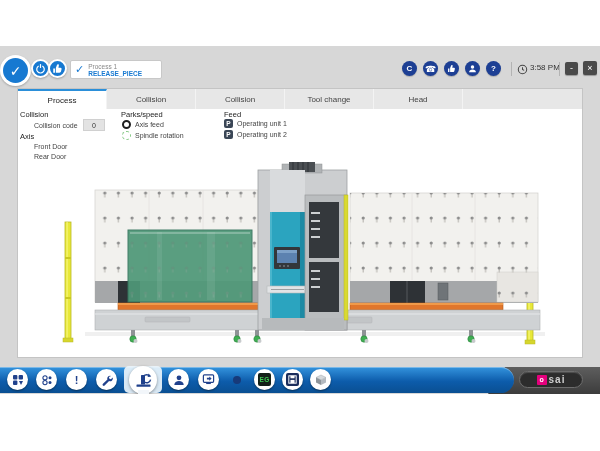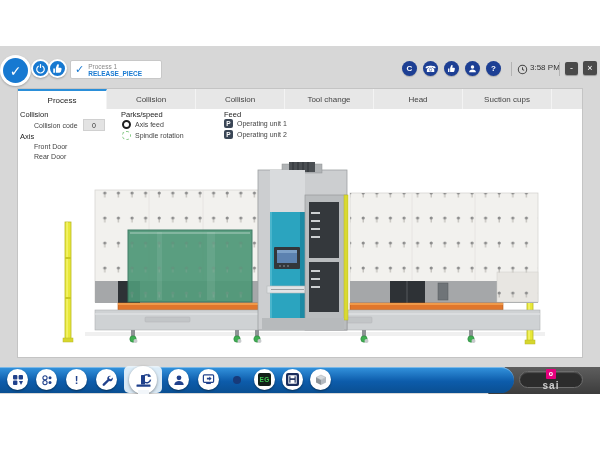--- a/index.html
+++ b/index.html
@@ -50,21 +50,21 @@
   .tb-ic{position:absolute;width:21px;height:21px;border-radius:50%;background:#fff;top:369px;
          box-shadow:0 1px 2px rgba(0,0,0,.4);display:flex;align-items:center;justify-content:center;
          color:#20418c;font-weight:bold;font-size:11px;}
   .tb-halo{left:124px;top:366px;width:38px;height:27px;background:rgba(234,244,251,.92);border-radius:5px;}
   .tb-active{left:129px;top:366px;width:28px;height:28px;border-radius:50%;background:#fff;
              box-shadow:0 1px 3px rgba(0,0,0,.4);display:flex;align-items:center;justify-content:center;}
   .tb-notch{left:138px;top:390px;width:11px;height:7px;background:#f2f6fa;border-radius:0 0 2px 2px;}
   .tb-dot{left:233px;top:376px;width:8px;height:8px;border-radius:50%;background:#173a7a;}
   .sq-dark{width:13px;height:13px;border-radius:2px;display:flex;align-items:center;justify-content:center;}
   .osai-pill{left:519px;top:371px;width:64px;height:17px;background:#2c2c2c;border:1px solid #6d6d6d;border-radius:9px;
-             display:flex;align-items:center;justify-content:center;gap:2px;box-shadow:inset 0 1px 1px rgba(255,255,255,.18);flex-direction:column;}
+             display:flex;align-items:center;justify-content:center;gap:2px;box-shadow:inset 0 1px 1px rgba(255,255,255,.18);}
   .osai-o{width:10px;height:10px;background:#e5007d;border-radius:1px;color:#fff;font-size:7px;font-weight:bold;
           display:flex;align-items:center;justify-content:center;line-height:10px;}
   .osai-rest{color:#cfcfcf;font-size:10px;font-weight:bold;letter-spacing:1px;line-height:10px;}
   .white-bottom{left:0;top:394px;width:600px;height:57px;background:#fff;}
 </style>
 </head>
 <body>
 
 <div class="screen">
 
@@ -131,21 +131,20 @@
     <span>×</span>
   </div>
 
   <div class="abs card">
     <div class="tabrow">
       <div class="tab active">Process</div>
       <div class="tab">Collision</div>
       <div class="tab">Collision</div>
       <div class="tab">Tool change</div>
       <div class="tab">Head</div>
-      <div class="tab">Suction cups</div>
     </div>
   </div>
 
   <span class="abs sec-title" style="left:20px;top:110px;">Collision</span>
   <span class="abs sec-item" style="left:34px;top:122px;">Collision code</span>
   <div class="abs codebox" style="left:83px;top:119px;">
     <span>0</span>
   </div>
 
   <span class="abs sec-title" style="left:20px;top:132px;">Axis</span>

